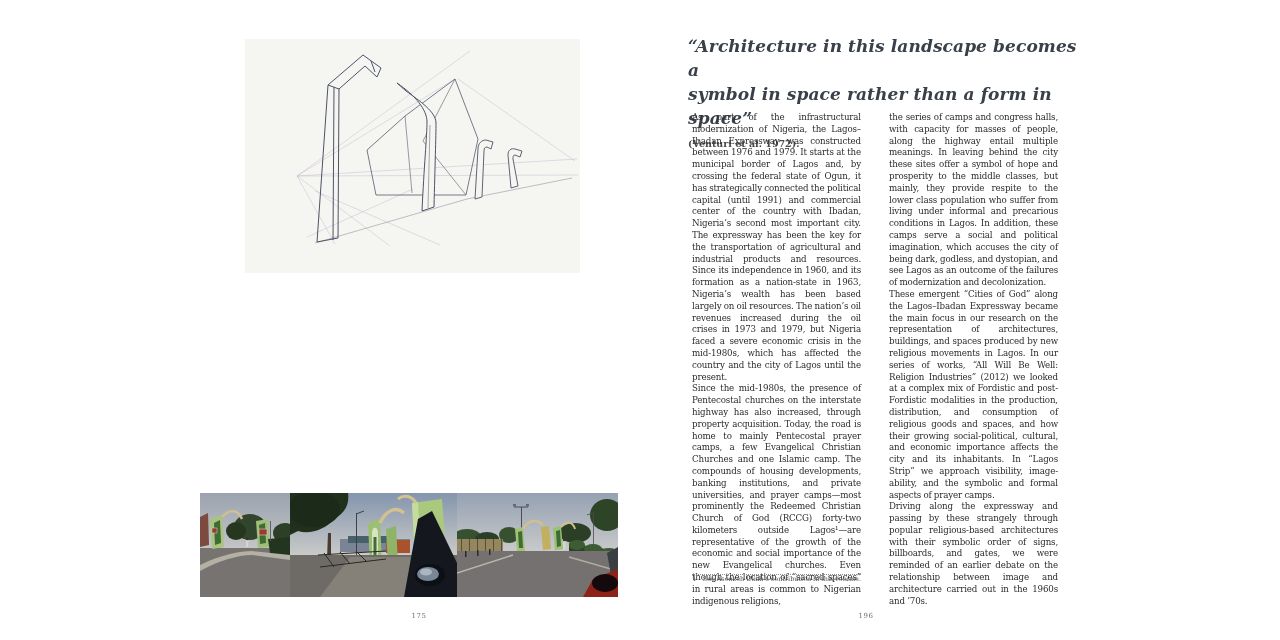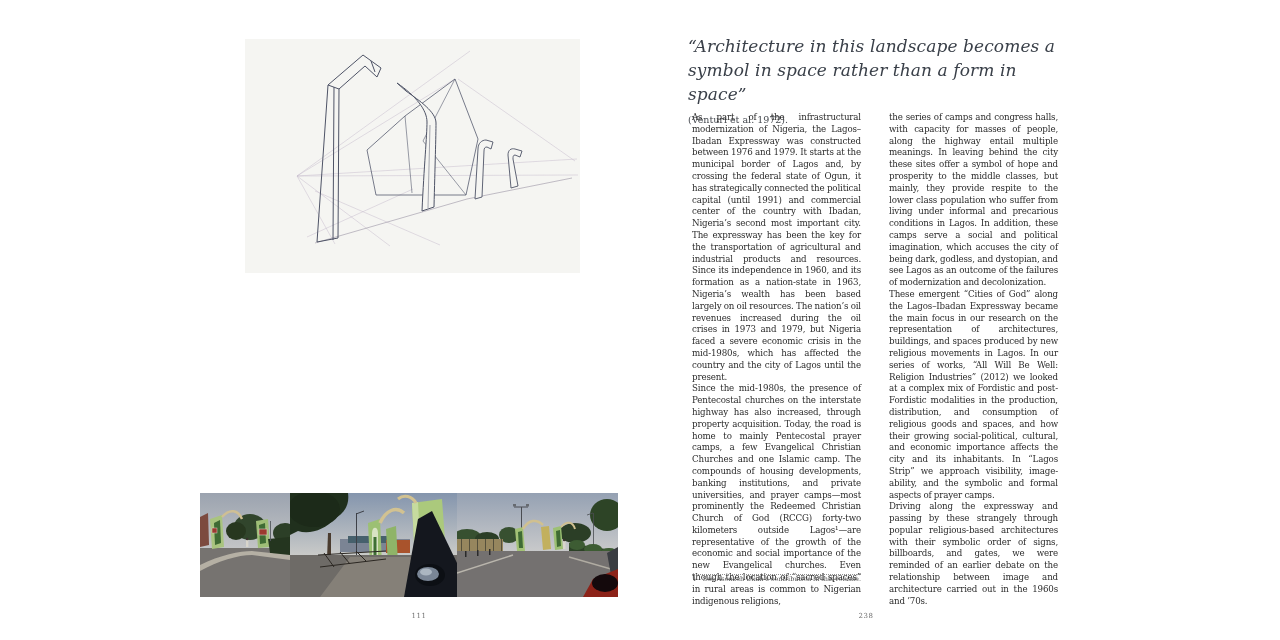--- a/index.html
+++ b/index.html
@@ -13,21 +13,21 @@
 
   .photostrip{position:absolute;left:200px;top:493px;width:418px;height:104px;margin:0;
               display:flex;background:#111;}
   .photostrip svg{display:block;height:104px;}
 
   .pagenum{position:absolute;font-size:7px;color:#6f6f6f;letter-spacing:0.5px;}
   .pagenum-left{left:404px;top:612px;width:30px;text-align:center;}
   .pagenum-right{left:851px;top:612px;width:30px;text-align:center;}
 
   
-  .quote{position:absolute;left:688px;top:34px;width:390px;color:#3a4049;}
+  .quote{position:absolute;left:688px;top:34px;width:390px;color:#3a4049;font-weight:bold;}
   .quote-line{font-style:italic;font-size:17px;line-height:24px;letter-spacing:0.1px;}
   .quote-cite{margin-top:8px;font-size:9.5px;color:#45494f;}
 
   .columns{position:absolute;left:692px;top:112px;display:flex;gap:28px;}
   .col{width:169px;font-size:8.7px;line-height:11.8px;text-align:justify;color:#2c2c2c;
        letter-spacing:-0.15px;word-spacing:-0.3px;}
   .col p{margin:0;}
   .col-left{position:relative;height:505px;}
   .footnote-block{position:absolute;left:0;top:462px;width:169px;}
   .fn-rule{border-top:1px dotted #909090;height:0;}
@@ -199,21 +199,21 @@
           <rect x="32" y="56" width="1.5" height="6"></rect>
         </g>
         <rect x="106" y="48" width="2.5" height="8" fill="#d8d5cc"></rect>
         <circle cx="107.2" cy="47" r="1.3" fill="#3a332e"></circle>
         <polygon points="150,60 161,54 161,80 154,82" fill="#3a3d42"></polygon>
         <polygon points="136,86 161,76 161,104 126,104" fill="#8c2218"></polygon>
         <ellipse cx="148" cy="90" rx="13" ry="9" fill="#14090c"></ellipse>
       </svg>
     </figure>
 
-    <div class="pagenum pagenum-left">111</div>
+    <div class="pagenum pagenum-left">175</div>
   </div>
 
   <div>
 
     <div class="quote">
       <div class="quote-line">“Architecture in this landscape becomes a</div>
       <div class="quote-line">symbol in space rather than a form in space”</div>
       <div class="quote-cite">(Venturi et al. 1972).</div>
     </div>
 
@@ -226,16 +226,16 @@
           <p class="footnote"><span class="fn-num">1</span><span>See Asonzeh Ukah’s contribution in this volume.</span></p>
         </div>
       </div>
       <div class="col">
         <p>the series of camps and congress halls, with capacity for masses of people, along the highway entail multiple meanings. In leaving behind the city these sites offer a symbol of hope and prosperity to the middle classes, but mainly, they provide respite to the lower class population who suffer from living under informal and precarious conditions in Lagos. In addition, these camps serve a social and political imagination, which accuses the city of being dark, godless, and dystopian, and see Lagos as an outcome of the failures of modernization and decolonization.</p>
         <p>These emergent “Cities of God” along the Lagos–Ibadan Expressway became the main focus in our research on the representation of architectures, buildings, and spaces produced by new religious movements in Lagos. In our series of works, “All Will Be Well: Religion Industries” (2012) we looked at a complex mix of Fordistic and post-Fordistic modalities in the production, distribution, and consumption of religious goods and spaces, and how their growing social-political, cultural, and economic importance affects the city and its inhabitants. In “Lagos Strip” we approach visibility, image-ability, and the symbolic and formal aspects of prayer camps.</p>
         <p>Driving along the expressway and passing by these strangely through popular religious-based architectures with their symbolic order of signs, billboards, and gates, we were reminded of an earlier debate on the relationship between image and architecture carried out in the 1960s and ’70s.</p>
       </div>
     </div>
 
-    <div class="pagenum pagenum-right">238</div>
+    <div class="pagenum pagenum-right">196</div>
   </div>
 
 </div>
 
 </body></html>

